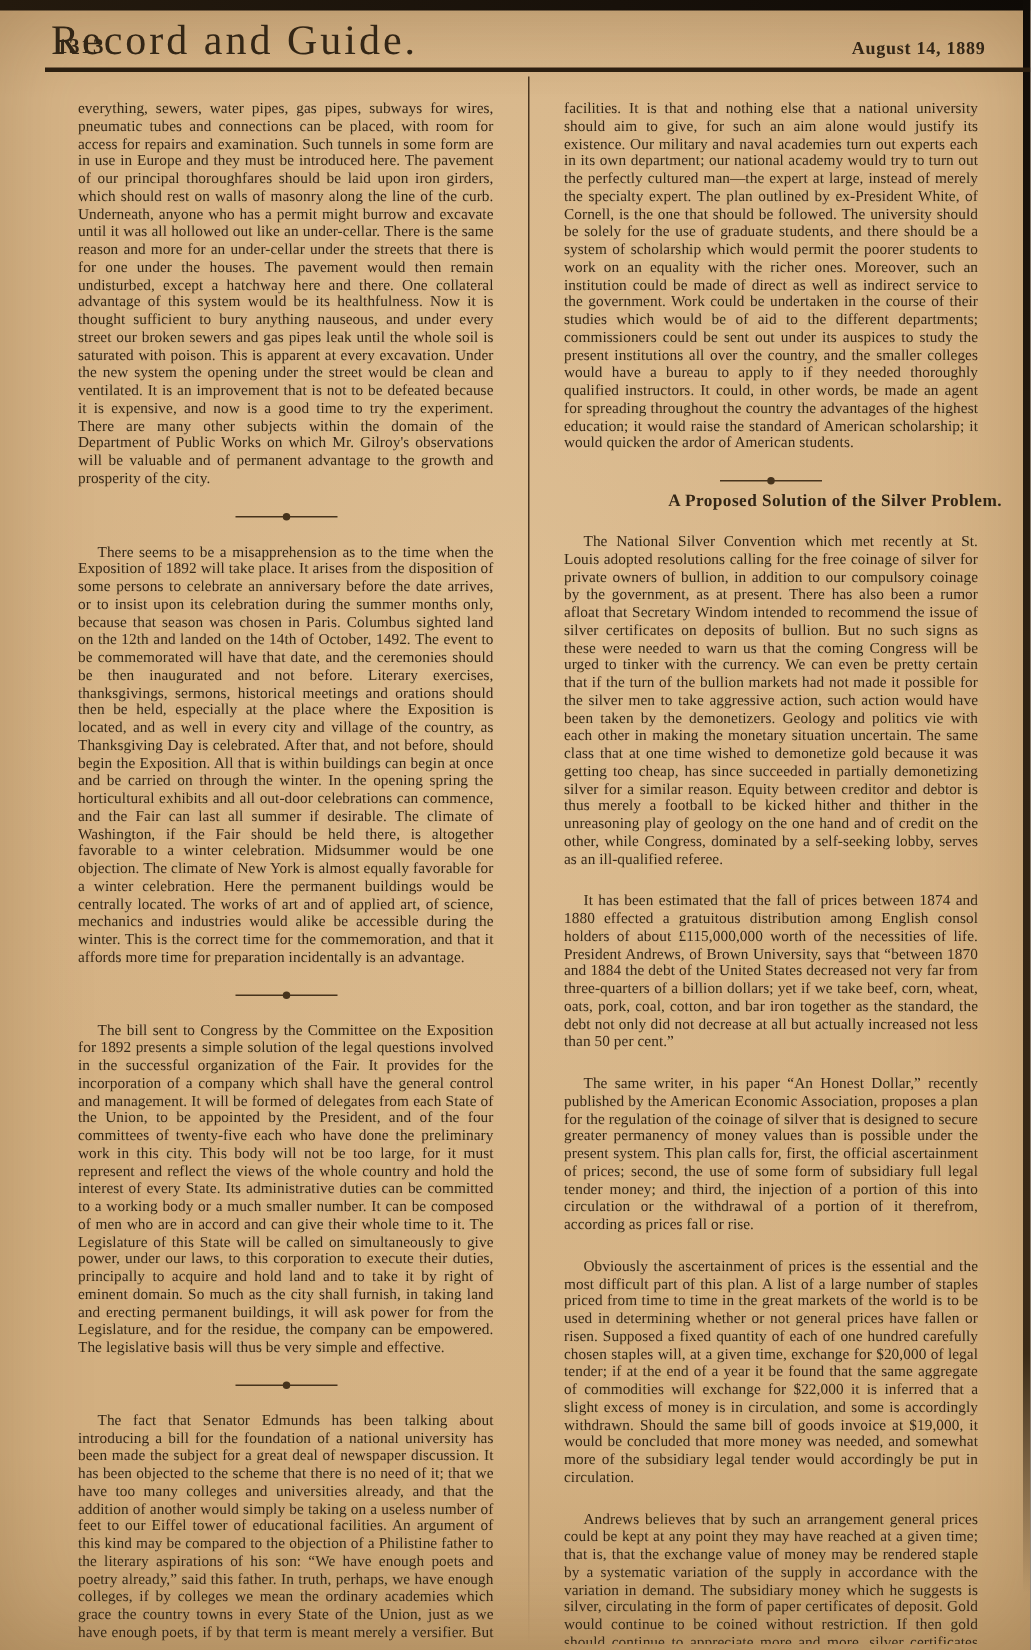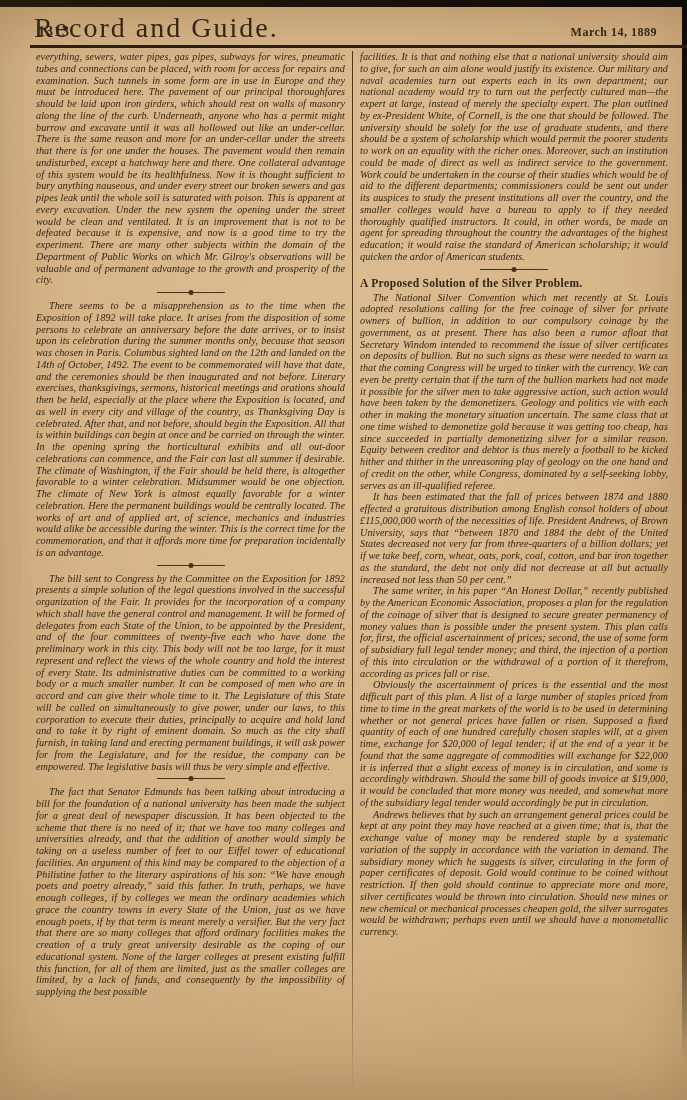--- a/index.html
+++ b/index.html
@@ -50,61 +50,60 @@
   
   .columns {
     position:absolute; top:51px; left:36px; right:10px; bottom:4px;
     display:flex;
   }
   .col { overflow:hidden; }
   .col-left  { width:309px; padding-right:7px; }
   .col-rule  { width:1px; background:linear-gradient(180deg,#4a3620 0%, #54402a 80%, rgba(84,64,42,0) 100%); }
   .col-right { flex:1; padding-left:7px; padding-right:9px; }
   .col p {
-    margin:0;
+    margin:16px;
     font-size:10.2px;
     line-height:11.75px;
     text-align:justify;
     letter-spacing:0.05px;
-    font-style:italic;
   }
   .col p.indent { text-indent:13px; }
   .divider {
     position:relative;
     width:68px; height:5px;
     margin:4px auto 5px auto;
   }
   .divider::before {
     content:""; position:absolute; left:0; right:0; top:2px;
     border-top:1px solid #46331c;
   }
   .divider .dot {
     position:absolute; left:50%; top:0; transform:translateX(-50%);
     width:5px; height:5px; border-radius:50%;
     background:#46331c;
   }
   .section-heading {
     margin:4px 0 3px 0;
-    text-align:left;
+    text-align:right;
     font-size:11.5px; font-weight:bold;
     letter-spacing:0.3px;
   }
 </style>
 </head>
 <body>
 
 <div class="page">
 
   <div class="scan-top"></div>
   <div class="scan-right"></div>
 
   <header class="masthead">
     <span class="pageno">1313</span>
     <h1 class="pub-title">Record  and  Guide.</h1>
-    <span class="issue-date">March 14, 1889</span>
+    <span class="issue-date">August 14, 1889</span>
   </header>
   <div class="header-rule"></div>
 
   <main class="columns">
 
     <section class="col col-left">
       <p>everything, sewers, water pipes, gas pipes, subways for wires, pneumatic tubes and connections can be placed, with room for access for repairs and examination. Such tunnels in some form are in use in Europe and they must be introduced here. The pavement of our principal thoroughfares should be laid upon iron girders, which should rest on walls of masonry along the line of the curb. Underneath, anyone who has a permit might burrow and excavate until it was all hollowed out like an under-cellar. There is the same reason and more for an under-cellar under the streets that there is for one under the houses. The pavement would then remain undisturbed, except a hatchway here and there. One collateral advantage of this system would be its healthfulness. Now it is thought sufficient to bury anything nauseous, and under every street our broken sewers and gas pipes leak until the whole soil is saturated with poison. This is apparent at every excavation. Under the new system the opening under the street would be clean and ventilated. It is an improvement that is not to be defeated because it is expensive, and now is a good time to try the experiment. There are many other subjects within the domain of the Department of Public Works on which Mr. Gilroy's observations will be valuable and of permanent advantage to the growth and prosperity of the city.</p>
       <div class="divider">
           <span class="dot"></span>
         </div>

